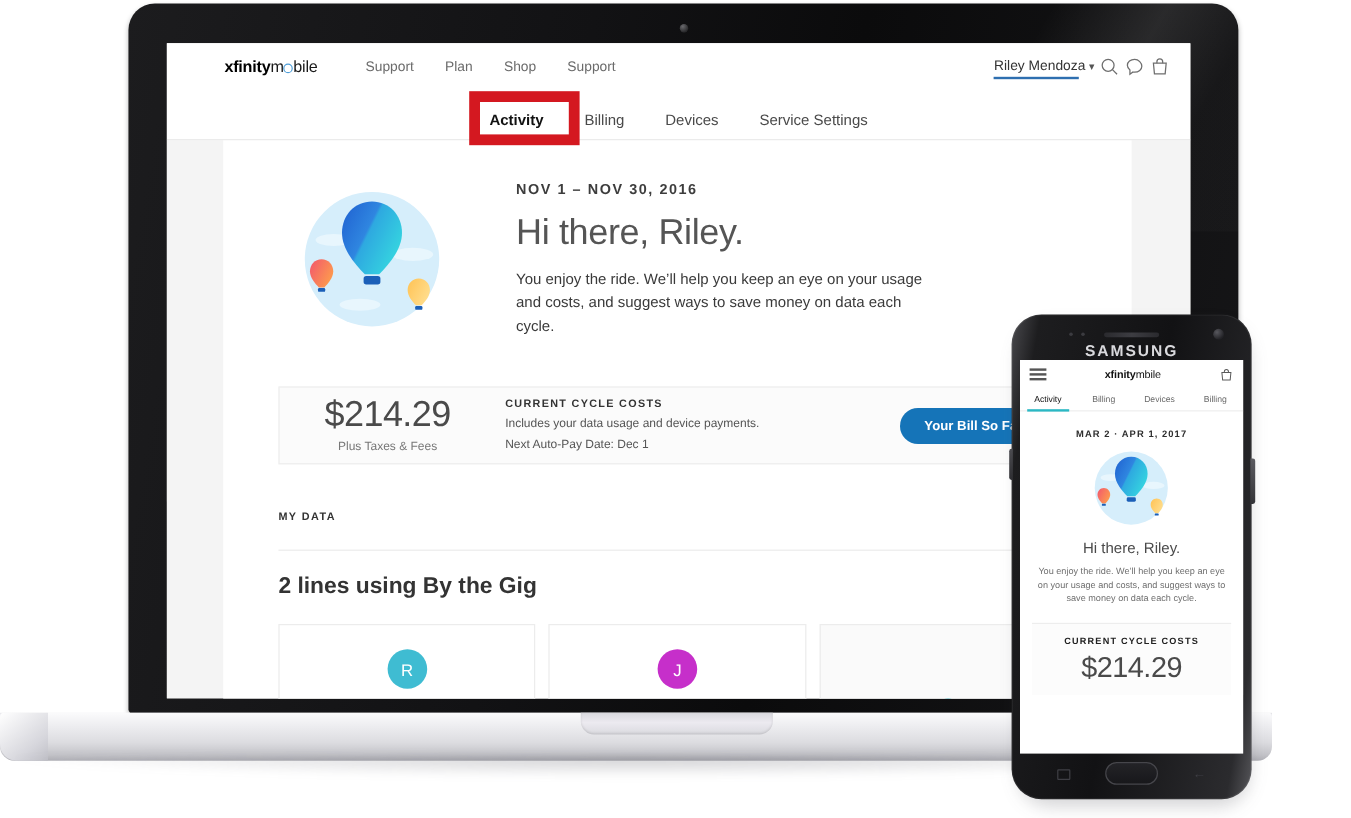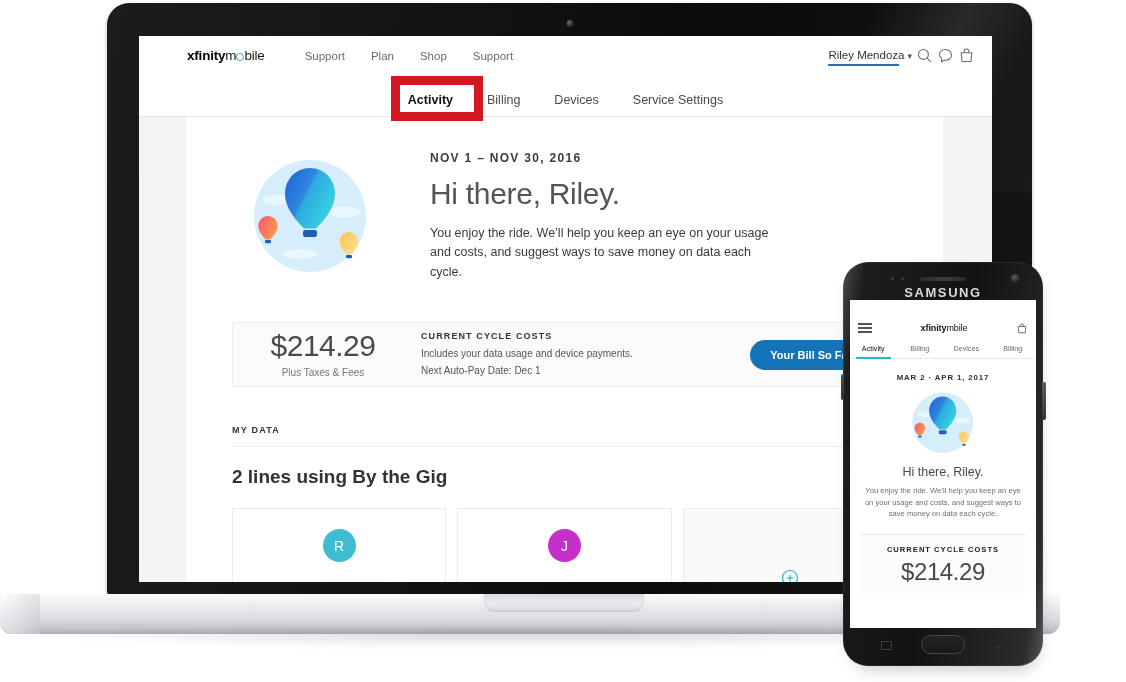--- a/index.html
+++ b/index.html
@@ -128,21 +128,21 @@
   .costinfo { margin-left: 32px; }
   .costinfo .h { font-size: 9px; letter-spacing: 1.1px; font-weight: 700; color: #333; }
   .costinfo .l { font-size: 10px; color: #555; margin-top: 6px; line-height: 1.45; }
   .billbtn {
     margin-left: auto; background: #1574b8; color: #fff; border: none;
     border-radius: 16px; font-size: 11px; font-weight: 700;
     padding: 9px 20px; white-space: nowrap; font-family: inherit;
   }
 
   .mydata { margin: 38px 46px 0 46px; }
-  .mydata .h { font-size: 9px; letter-spacing: 1.2px; font-weight: 700; color: #333; padding-bottom: 11px; border-bottom: 1px solid #ececec; }
+  .mydata .h { font-size: 9px; letter-spacing: 1.2px; font-weight: 700; color: #333; padding-bottom: 23px; border-bottom: 1px solid #ececec; }
   .lines { font-size: 19px; color: #333; margin-top: 19px; font-weight: 700; }
 
   .devgrid { margin: 20px 46px 0 46px; display: flex; gap: 11px; }
   .devcard { flex: 1; border: 1px solid #ececec; height: 110px; background: #fff;
              display: flex; align-items: flex-start; justify-content: center; padding-top: 20px; }
   .devcard.add { background: #fafafa; align-items: center; padding-top: 0; }
   .avatar {
     width: 33px; height: 33px; border-radius: 50%;
     display: flex; align-items: center; justify-content: center;
     color: #fff; font-size: 14px; font-weight: 300;
@@ -202,21 +202,21 @@
   .soft-recent {
     position: absolute; left: 38px; bottom: 16px; width: 11px; height: 9px;
     border: 1.3px solid #3f3f45; border-radius: 1px;
   }
   .soft-back {
     position: absolute; right: 38px; bottom: 16px; width: 11px; height: 9px;
     color: #3f3f45; font-size: 11px; line-height: 9px; text-align: center;
   }
 
   
-  .pnav { height: 24px; display: flex; align-items: center; padding: 0 8px; background: #fff; margin-top: 16px; }
+  .pnav { height: 24px; display: flex; align-items: center; padding: 0 8px; background: #fff; }
   .burger { width: 14px; }
   .burger i { display: block; height: 1.4px; background: #555; margin: 2.6px 0; }
   .pbrand { flex: 1; text-align: center; font-size: 9px; letter-spacing: -0.1px; color: #111; }
   .pbrand .ring { width: 6px; height: 6px; border-width: 1.1px; top: 1px; }
   .bag-ico { width: 12px; height: 13px; color: #5a5a5a; }
   .ptabs { height: 19px; display: flex; border-bottom: 1px solid #eaeaea; background: #fff; }
   .ptab { flex: 1; text-align: center; font-size: 7.2px; color: #6a6a6a; position: relative; line-height: 18px; }
   .ptab.active { color: #111; }
   .ptab.active::after { content: ""; position: absolute; left: 12%; right: 12%; bottom: -1px; height: 2px; background: #2bb8c4; }
   .pbody { padding: 14px 10px 0; text-align: center; background: #fff; }

